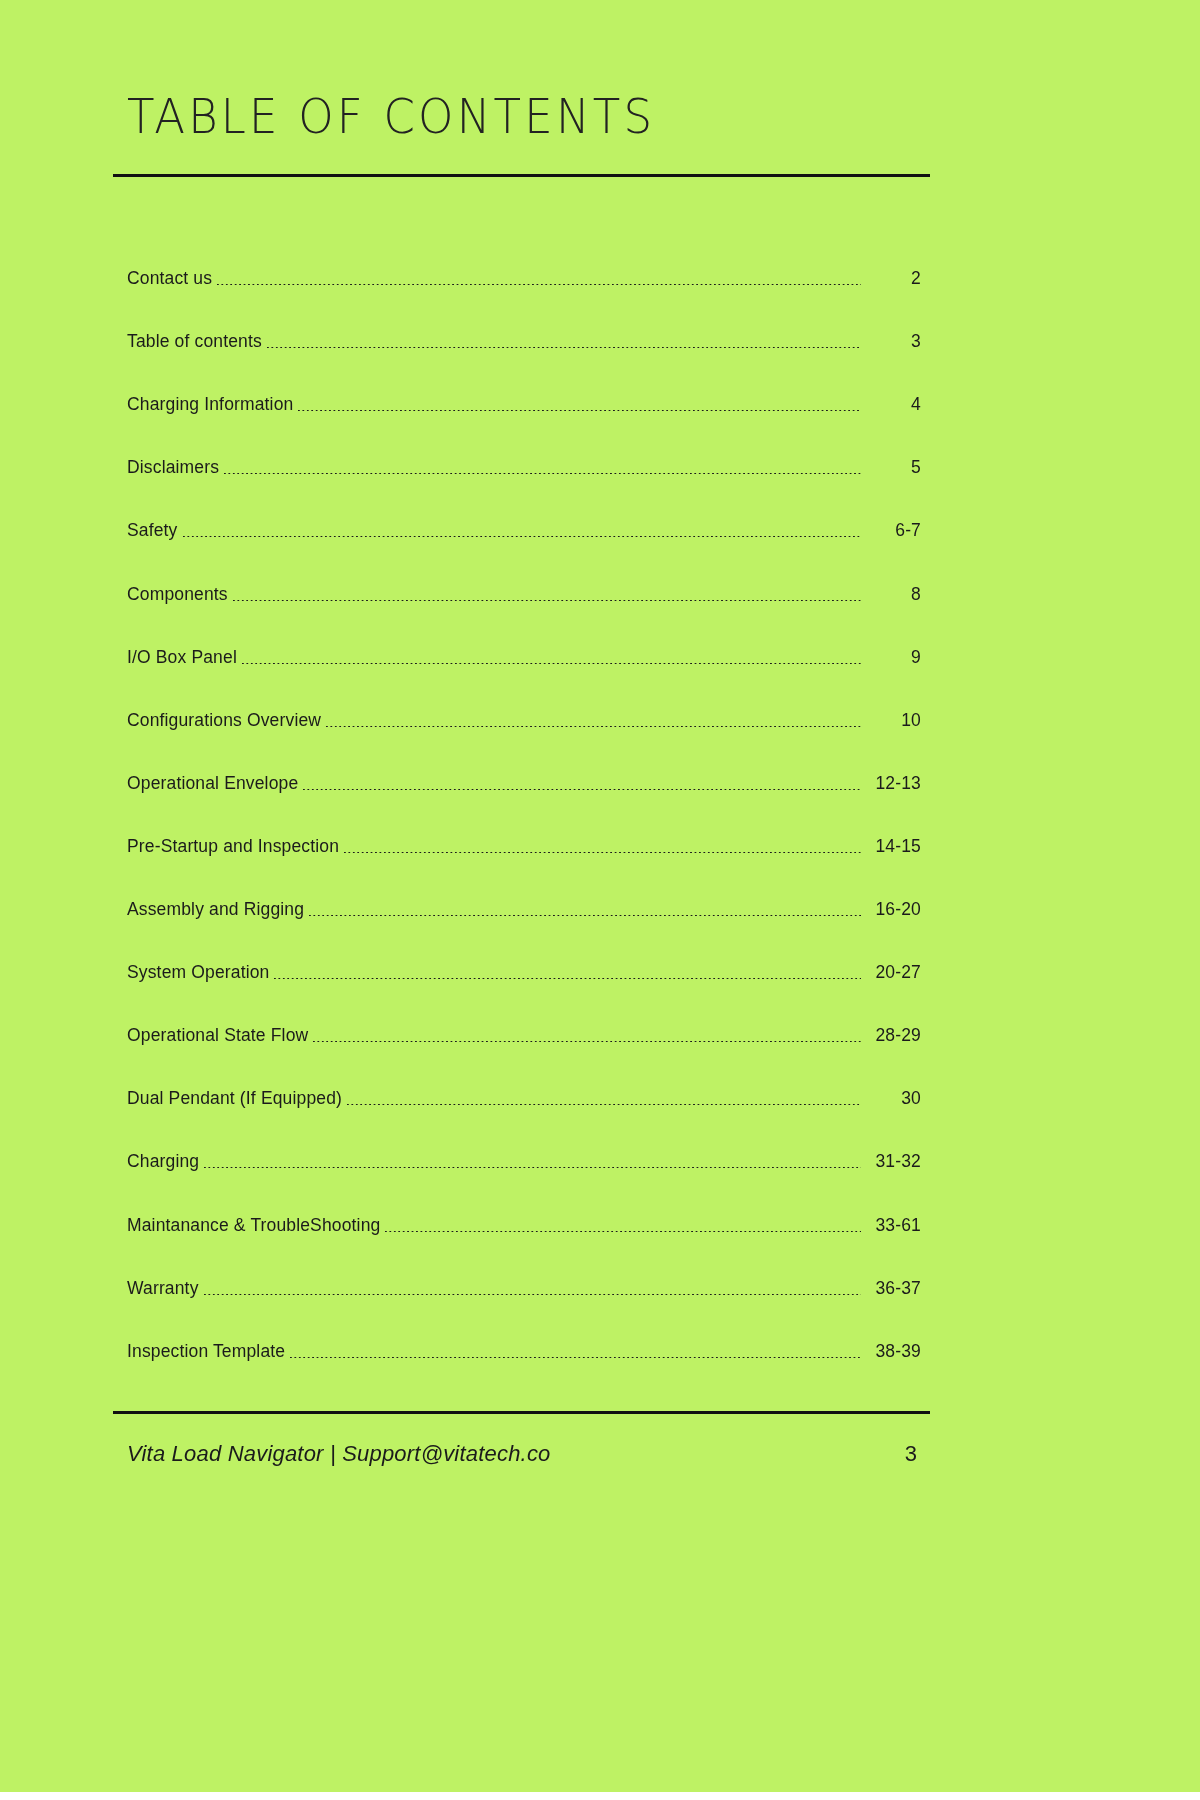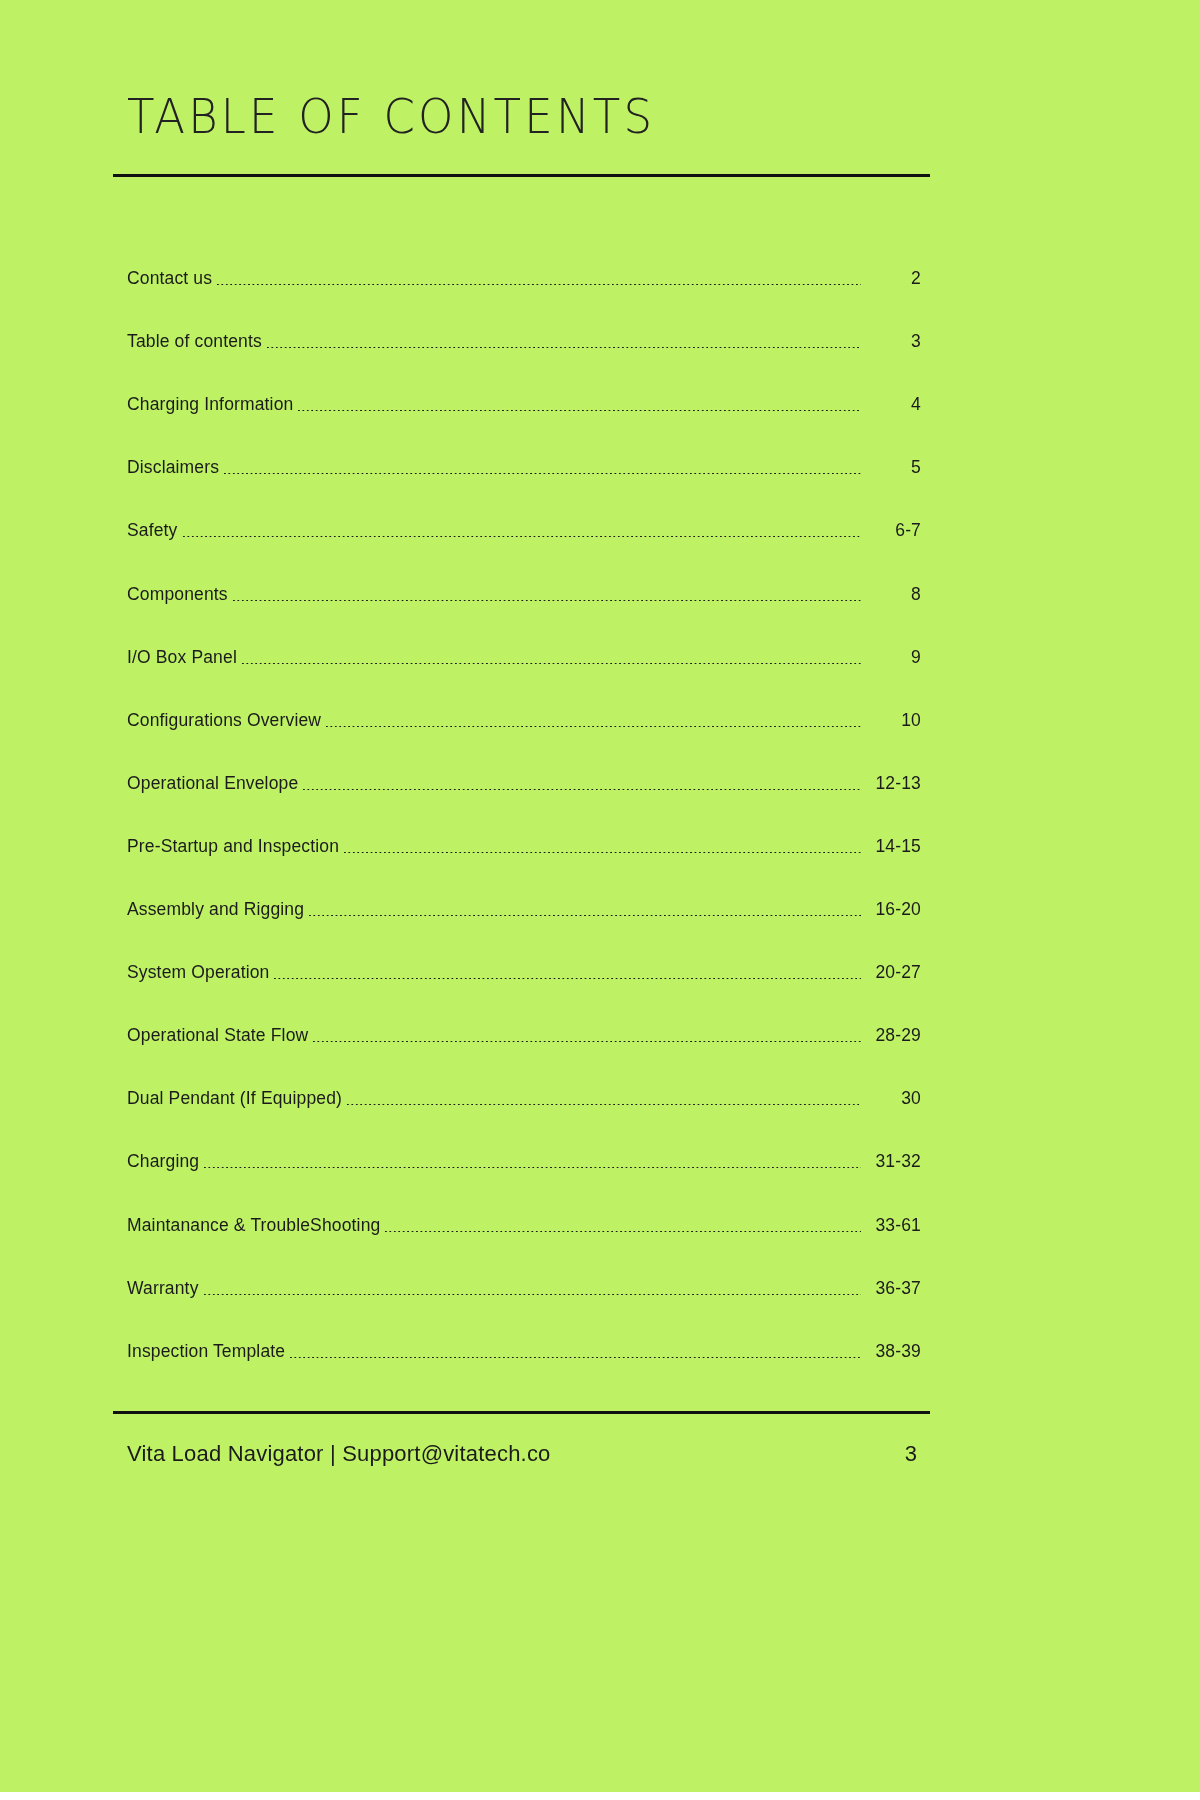--- a/index.html
+++ b/index.html
@@ -121,20 +121,21 @@
     align-items: baseline;
     justify-content: space-between;
   }
 
   .footer-text {
     font-size: 22px;
     font-weight: 300;
     letter-spacing: 0.2px;
     color: #1b1b1b;
     white-space: nowrap;
+    font-style: italic;
   }
 
   .footer-page {
     font-size: 22px;
     font-weight: 300;
     color: #1b1b1b;
   }
 </style>
 </head>
 <body>

